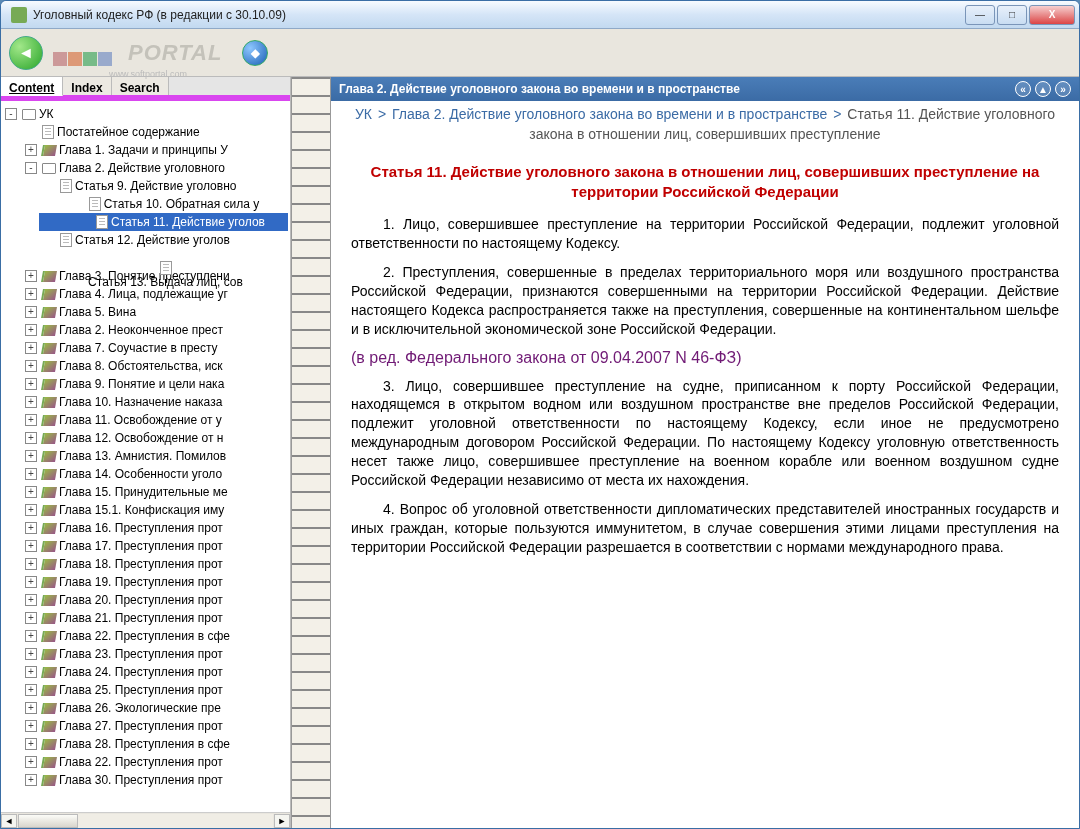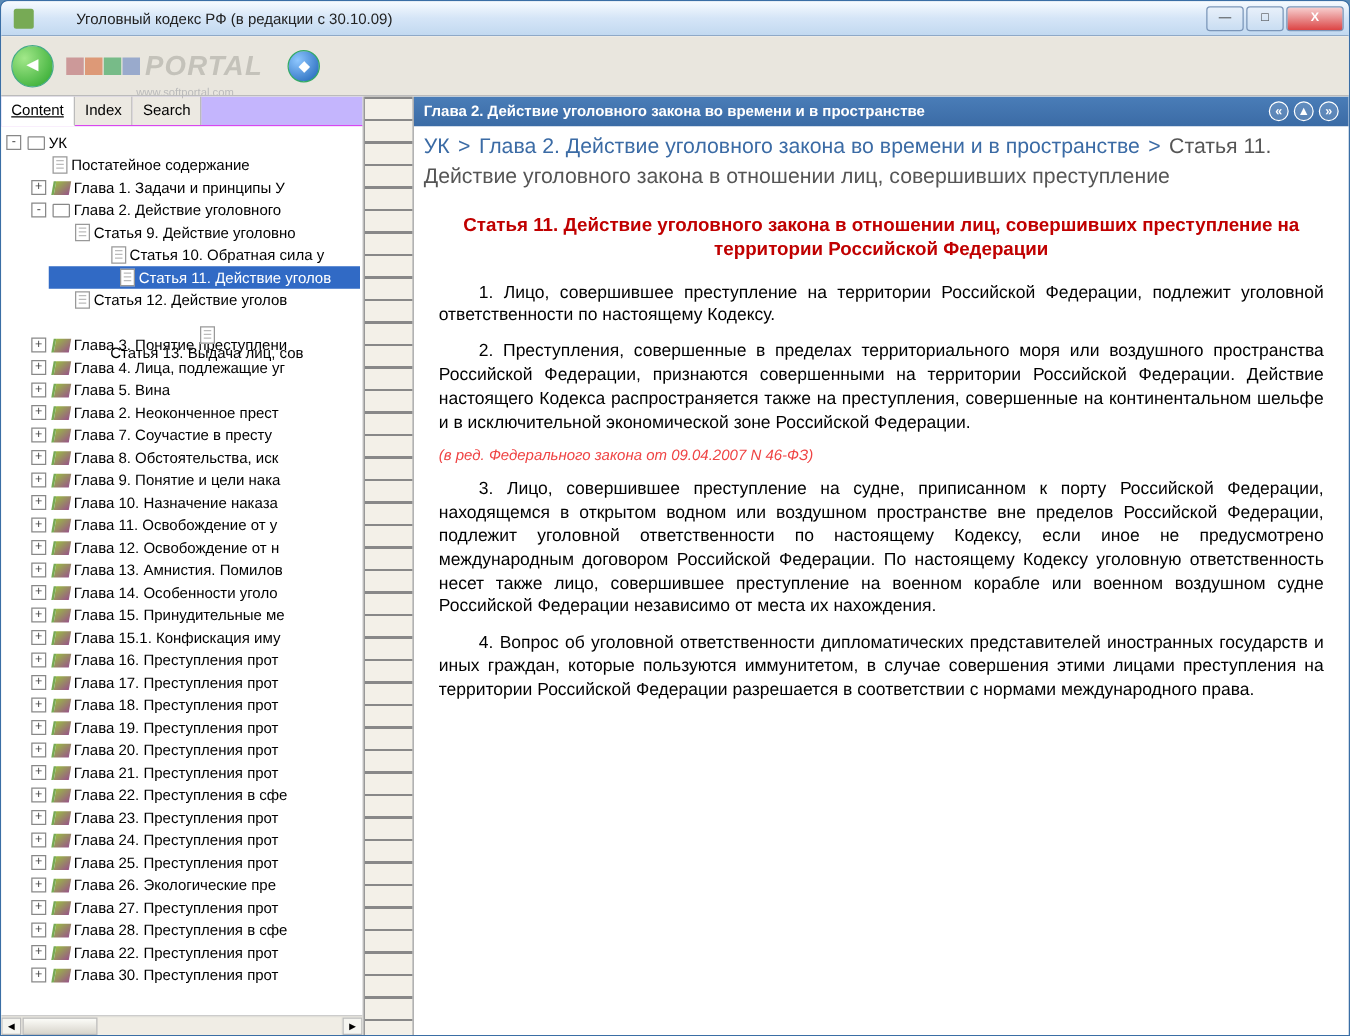--- a/index.html
+++ b/index.html
@@ -1,57 +1,57 @@
 <!DOCTYPE html>
 <html><head>
 <meta charset="utf-8">
 <style>
 * { box-sizing: border-box; margin: 0; padding: 0; }
 body { font-family: Tahoma, Arial, sans-serif; font-size: 11px; background: #5b8ab5; overflow: hidden; }
 .window { width: 1080px; height: 829px; background: #fff; border: 1px solid #3a6ea5; border-radius: 6px 6px 0 0; display: flex; flex-direction: column; position: relative; }
-.titlebar { height: 28px; background: linear-gradient(to bottom, #f7fbff, #d5e5f7 50%, #c2d9f0); border-radius: 6px 6px 0 0; display: flex; align-items: center; padding: 0 4px; border-bottom: 1px solid #8fa9c7; gap: 28px; }
+.titlebar { height: 28px; background: linear-gradient(to bottom, #f7fbff, #d5e5f7 50%, #c2d9f0); border-radius: 6px 6px 0 0; display: flex; align-items: center; padding: 0 4px; border-bottom: 1px solid #8fa9c7; }
 .titlebar-icon { width: 16px; height: 16px; margin: 0 6px; background: #7a5; border-radius: 2px; display: inline-block; }
 .titlebar-text { flex: 1; font-size: 12px; color: #222; }
 .win-buttons { display: flex; gap: 0; }
 .win-btn { width: 30px; height: 20px; border: 1px solid #7a95b8; background: linear-gradient(#e8f0fa,#c9ddf2); border-radius: 3px; margin-left: 2px; display:flex; align-items:center; justify-content:center; font-size:10px; color:#333; }
 .win-btn.close { background: linear-gradient(#f7cfcf,#e88b8b,#d44); color:#fff; width:46px; font-weight:bold; }
 .toolbar { height: 48px; background: #e9e6de; border-bottom: 1px solid #bbb; display:flex; align-items:center; padding: 4px 8px; gap:6px; position: relative; }
 .nav-btn { width: 34px; height: 34px; border-radius: 50%; background: radial-gradient(circle at 30% 30%, #a2e88a, #2aa52a); border: 1px solid #4a8; display:flex; align-items:center; justify-content:center; color:#fff; font-size:16px; }
-.toolbar-logo { margin-left: 4px; display:flex; align-items:center; }
+.toolbar-logo { margin-left: 4px; display:flex; align-items:flex-end;gap:12px; }
 .logo-squares { display:flex; gap:1px; }
 .sq { width:14px; height:14px; }
 .logo-text { font-size: 22px; font-weight: bold; letter-spacing: 1px; margin-left: 4px; color:#c4c2ba; font-style: italic; }
 .logo-sub { position:absolute; left:108px; top:40px; font-size:9px; color:#bbb; }
 .nav-btn.small { width:26px; height:26px; border-radius:50%; background: radial-gradient(circle at 30% 30%, #8ec7ff,#1a5fb4); border:1px solid #3a6; font-size:12px; }
 .content-area { flex:1; display:flex; overflow:hidden; }
 .left-pane { width: 290px; background:#f7f7f5; border-right:1px solid #bbb; display:flex; flex-direction:column; overflow:hidden; }
-.tabs { height: 24px; display:flex; border-bottom:1px solid #d946ef; background:#c4b5fd; }
+.tabs { height: 24px; display:flex; border-bottom:6px solid #d946ef; background:#e5e5e5;font-weight:bold; }
 .tab { padding: 4px 8px; font-size:12px; border-right:1px solid #bbb; background:#ece9e2; cursor:default; }
 .tab.active { background:#fff; border-bottom:1px solid #fff; margin-bottom:-1px; text-decoration: underline; }
 .tree { flex:1; overflow:auto; background:#fff; padding:4px 2px; }
 .tree-item { display:flex; align-items:center; height:18px; white-space:nowrap; font-size:12px; color:#000; padding-left: 2px; }
 .tree-item.selected { background:#316ac5; color:#ffffff;margin-left:36px; }
 .exp { width:12px; height:12px; border:1px solid #888; font-size:10px; line-height:9px; text-align:center; margin-right:2px; color:#444; background:#fff; flex-shrink:0; }
 .exp.hidden { border:none; background:transparent; color:transparent;}
 .book-icon { width:14px; height:11px; margin: 0 3px; flex-shrink:0; }
 .book-purple { background: linear-gradient(135deg,#9b4,#958); border-left:2px solid #7a5; transform: skewX(-10deg); }
 .book-open { background:#fff; border:1px solid #888; border-radius:1px; position:relative; }
 .page-icon { width:12px; height:14px; background:#fff; border:1px solid #999; margin:0 3px; flex-shrink:0; position:relative; }
 .page-icon::after { content:""; position:absolute; left:2px; right:2px; top:2px; height:1px; background:#bbb; box-shadow: 0 3px 0 #bbb, 0 6px 0 #bbb; }
 .spiral-strip { width: 40px; background: repeating-linear-gradient(to bottom, #888 0, #888 2px, #f3f0e8 2px, #f3f0e8 18px); border-left:1px solid #999; border-right:1px solid #999; flex-shrink:0; }
 .right-pane { flex:1; display:flex; flex-direction:column; overflow:hidden; }
 .chapter-bar { height:24px; background: linear-gradient(#4a7db8,#3b6ba5); color:#fff; display:flex; align-items:center; padding:0 8px; font-size:12px; font-weight:bold; }
 .chapter-bar .circ { width:16px; height:16px; border:1px solid #fff; border-radius:50%; margin-left:4px; font-size:10px; display:flex; align-items:center; justify-content:center; background: rgba(255,255,255,0.15);}
-.breadcrumb { padding: 4px 8px 8px; font-size:17px; color:#3b6ba5; border-bottom: none; line-height:1.4; }
+.breadcrumb { padding: 4px 8px 8px; font-size:14px; color:#3b6ba5; border-bottom: none; line-height:1.4;text-align:center; }
 .breadcrumb span.cur { color:#555; }
 .breadcrumb .sep { color:#3b6ba5; margin: 0 2px; }
 .article { flex:1; overflow:auto; padding: 4px 20px 20px 20px; font-family: Arial, sans-serif; }
 .art-title { text-align:center; color:#c00000; font-weight:bold; font-size:15px; margin: 6px 0 14px; line-height:1.3; }
 .para { font-size:14px; color:#000; text-align:justify; margin-bottom:10px; text-indent: 32px; line-height:1.35; }
-.note { font-size:12px; color:#ef4444; font-style:italic; margin-bottom:10px; }
+.note { font-size:16px; color:#701a75; margin-bottom:10px; }
 .tree-wrap { position:relative; flex:1; overflow:hidden; display:flex; }
 .hscroll { height:16px; background:#e9e6de; border-top:1px solid #ccc; display:flex; align-items:center; }
 .hscroll .arrow { width:16px; height:14px; border:1px solid #bbb; background:#f5f5f0; font-size:9px; text-align:center; line-height:12px; }
 .hscroll .track { flex:1; height:14px; background:#f0ede5; margin:0 1px; position:relative; }
 .hscroll .thumb { position:absolute; left:0; top:0; height:100%; width:60px; background:linear-gradient(#fcfcf8,#d8d5cc); border:1px solid #bbb; }
 </style>
 </head>
 <body>
 
 <div class="window">

